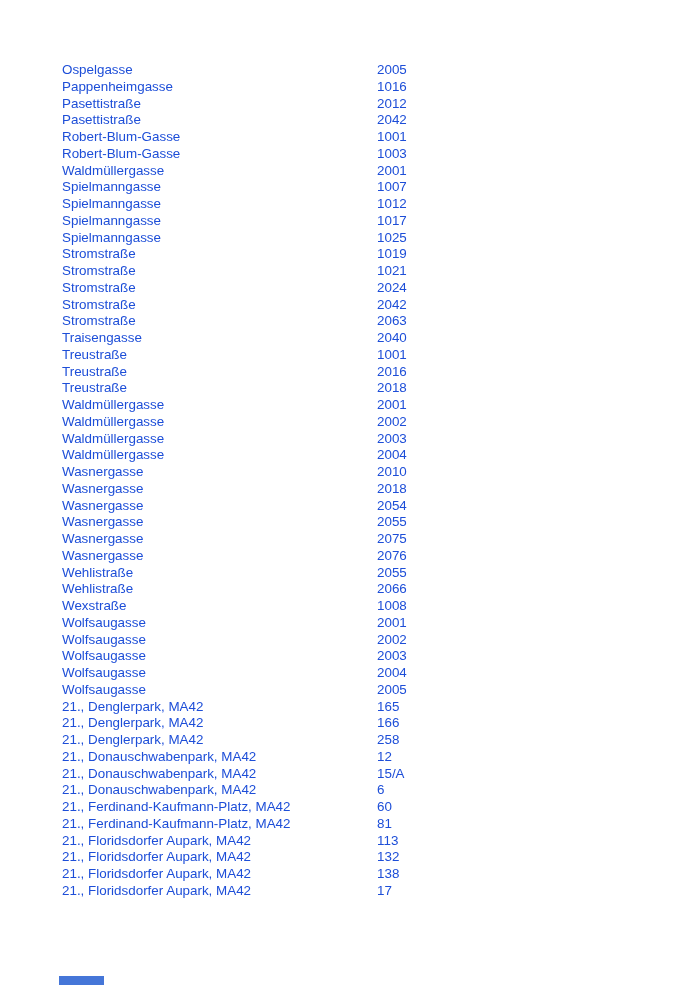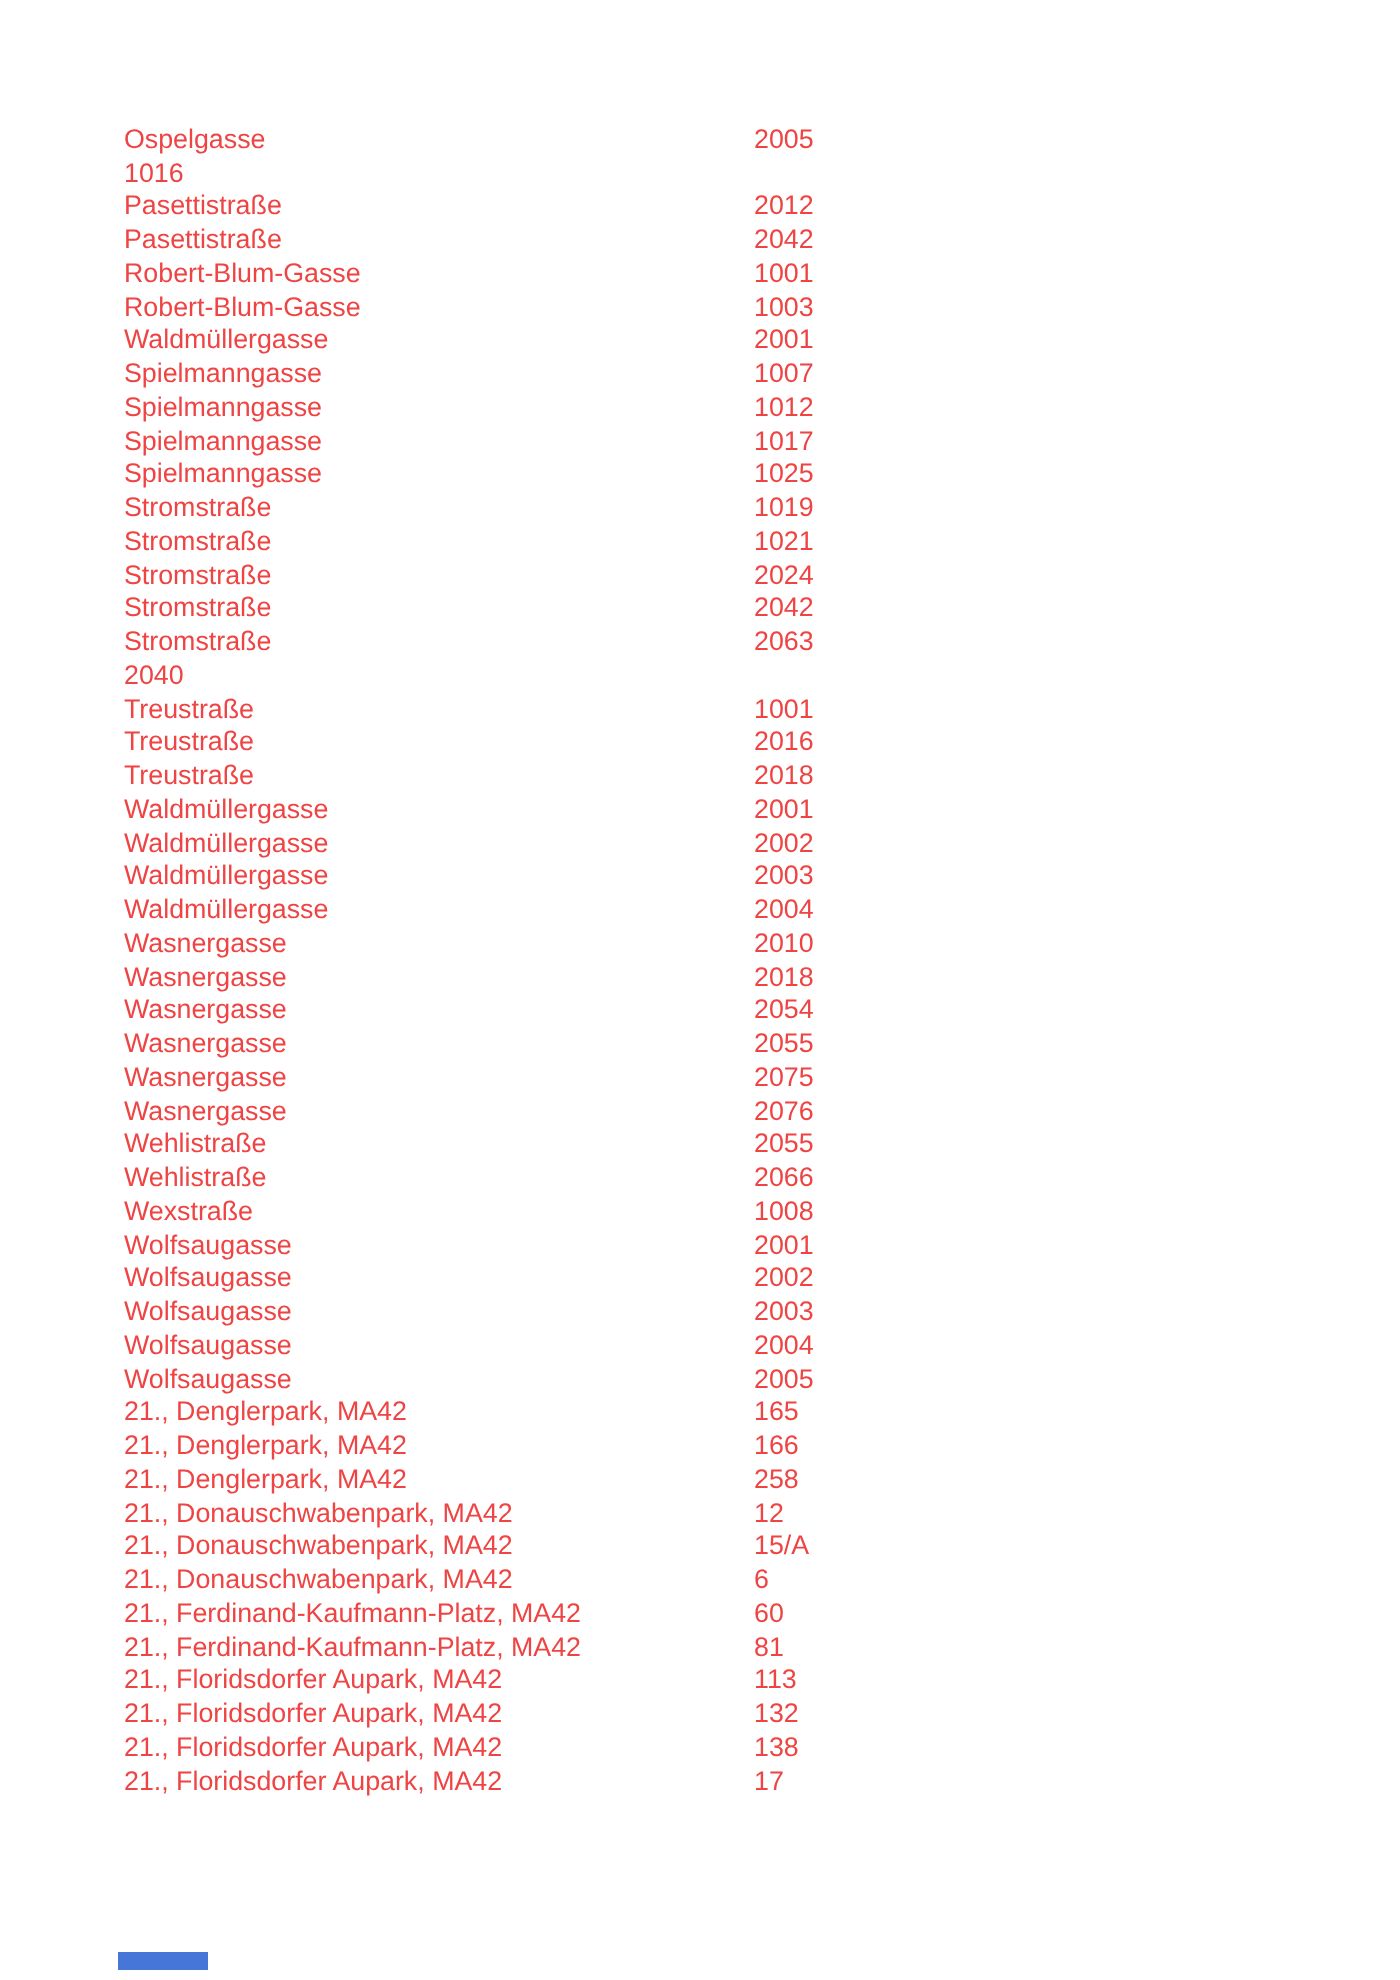--- a/index.html
+++ b/index.html
@@ -16,25 +16,25 @@
     font-family: "Liberation Sans", "DejaVu Sans", sans-serif;
   }
   .list {
     position: absolute;
     top: 62px;
     left: 62px;
     right: 30px;
   }
   .row {
     display: flex;
-    align-items: flex-end;
+    align-items: flex-start;
     height: 16.76px;
     line-height: 16.76px;
     font-size: 13.4px;
-    color: #ef4444;
+    color: #1d4ed8;
     white-space: nowrap;
   }
   .row .name {
     width: 315px;
     flex: 0 0 315px;
     overflow: hidden;
   }
   .row .num {
     flex: 0 0 auto;
   }
@@ -51,20 +51,21 @@
 
 <div class="page" style="background: rgb(255, 255, 255); color: rgb(29, 29, 31);">
 
   <div class="list" id="street-list">
     <div class="row">
       <span class="name">Ospelgasse</span>
       <span class="num">2005</span>
     </div>
 
     <div class="row">
+      <span class="name">Pappenheimgasse</span>
       <span class="num">1016</span>
     </div>
 
     <div class="row">
       <span class="name">Pasettistraße</span>
       <span class="num">2012</span>
     </div>
 
     <div class="row">
       <span class="name">Pasettistraße</span>
@@ -125,20 +126,21 @@
       <span class="name">Stromstraße</span>
       <span class="num">2042</span>
     </div>
 
     <div class="row">
       <span class="name">Stromstraße</span>
       <span class="num">2063</span>
     </div>
 
     <div class="row">
+      <span class="name">Traisengasse</span>
       <span class="num">2040</span>
     </div>
 
     <div class="row">
       <span class="name">Treustraße</span>
       <span class="num">1001</span>
     </div>
 
     <div class="row">
       <span class="name">Treustraße</span>

